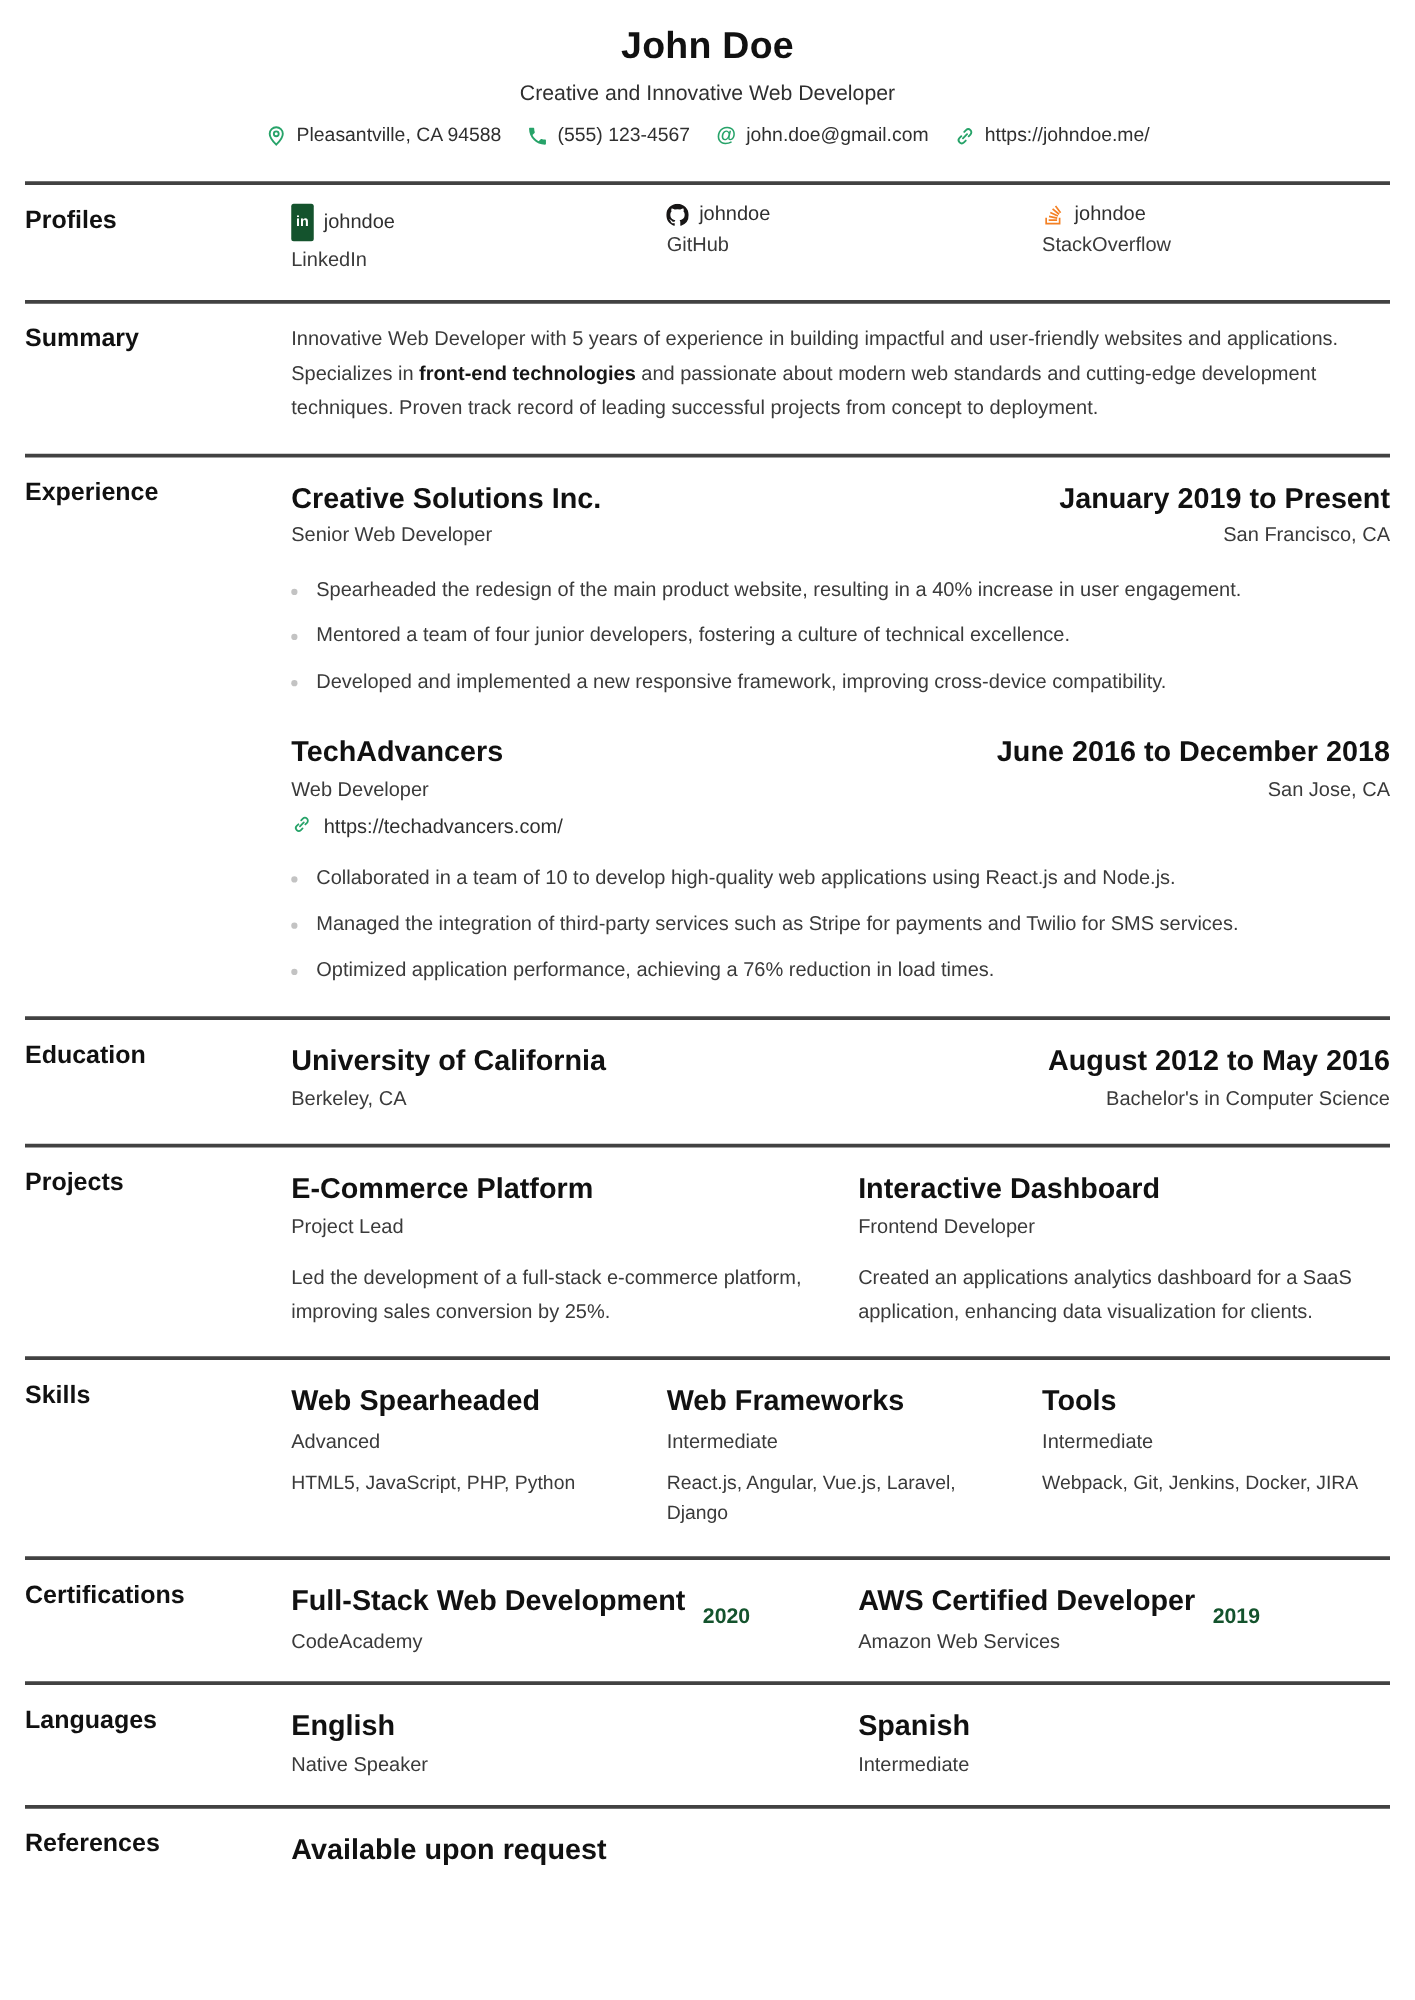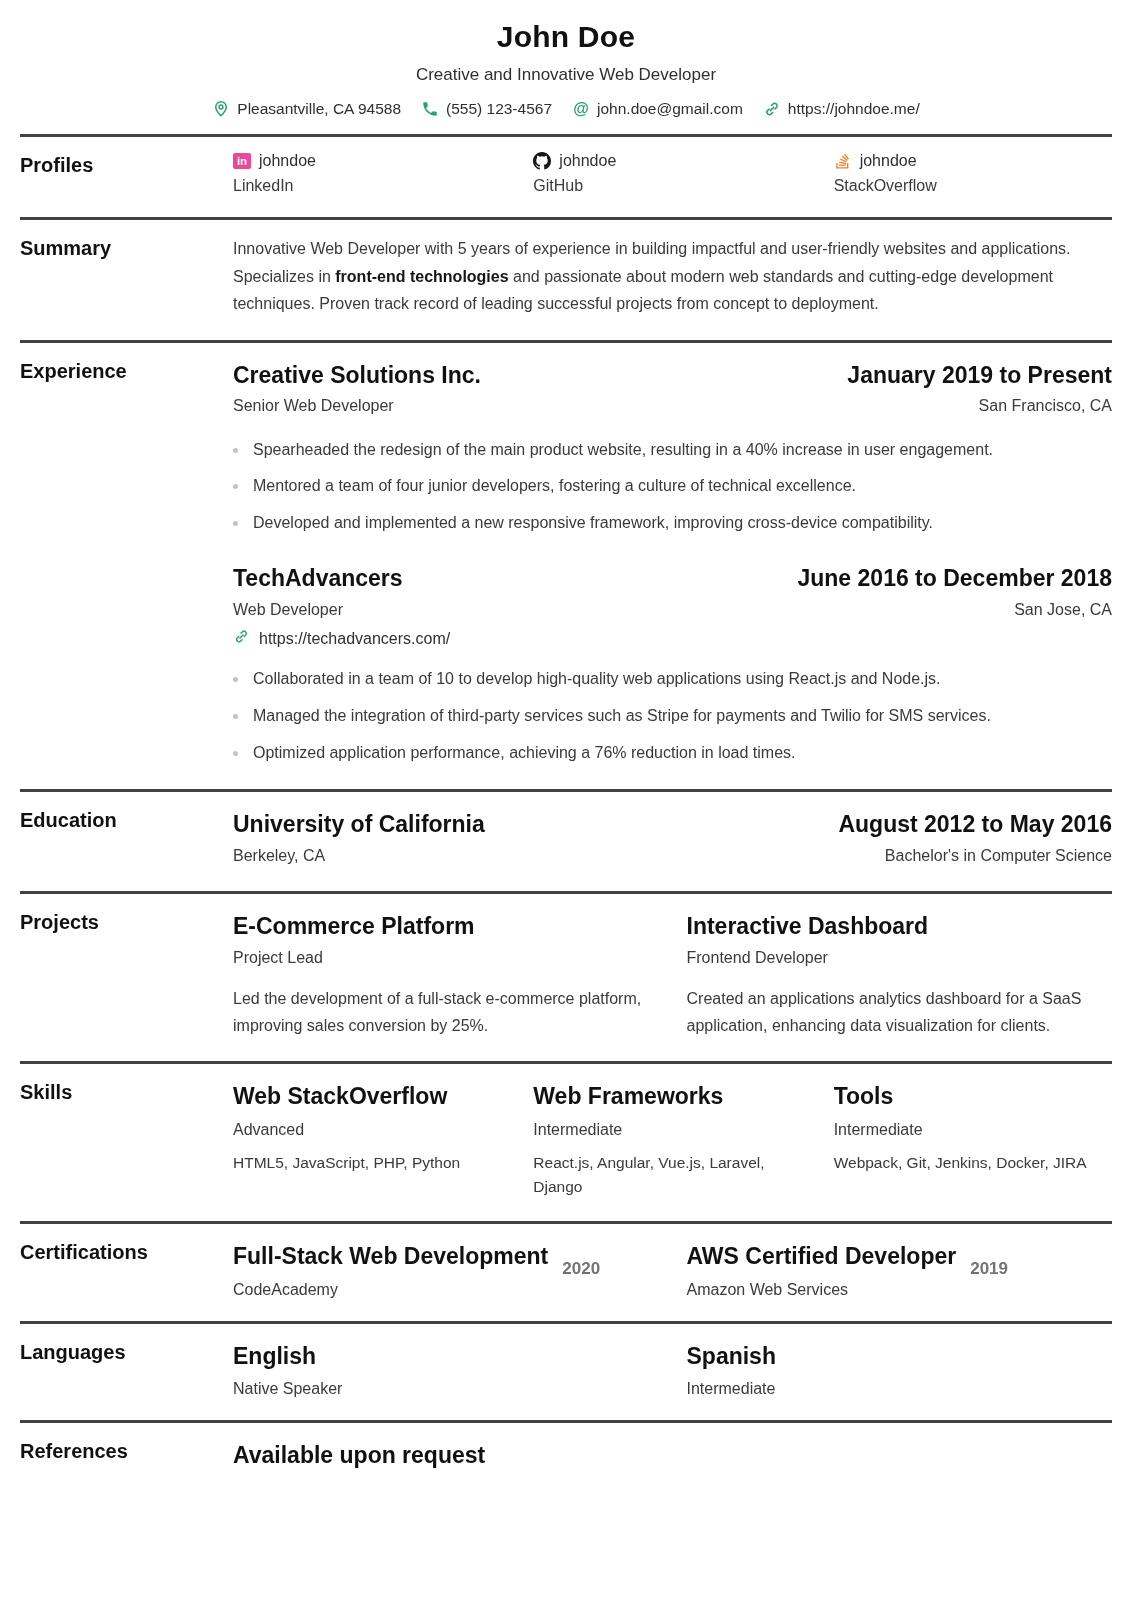--- a/index.html
+++ b/index.html
@@ -3,59 +3,59 @@
 <meta charset="utf-8">
 <style>
   * { margin:0; padding:0; box-sizing:border-box; }
   html,body { background:#ffffff; }
   body {
     width:1132px; min-height:1600px; margin:0 auto;
     font-family:"Liberation Sans","DejaVu Sans",sans-serif;
     color:#333333; padding:0 20px;
   }
   
-  .header { text-align:center; padding:20px 0 16px 0; }
+  .header { text-align:center; padding:20px 0 27px 0; }
   .name { font-size:30px; font-weight:700; color:#111; letter-spacing:.2px; }
   .headline { font-size:17px; color:#2f2f2f; margin-top:11px; }
   .contact { display:flex; justify-content:center; align-items:flex-start; gap:20px; margin-top:15px; }
   .contact-item { display:flex; align-items:center; gap:7px; font-size:15.5px; color:#2f2f2f; }
   .cicon { width:18px; height:18px; display:inline-flex; align-items:center; justify-content:center; flex-shrink:0; }
   .cicon svg { width:18px; height:18px; }
   .at-glyph { color:#27a369; font-weight:700; font-size:16px; line-height:18px; }
   
   .section { border-top:3px solid #424242; display:grid; grid-template-columns:213px 1fr; padding:15px 0 22px 0; }
   .sec-label { font-size:20px; font-weight:700; color:#111; padding-top:2px; }
   .grid3 { display:grid; grid-template-columns:repeat(3,1fr); column-gap:22px; }
   .grid2 { display:grid; grid-template-columns:repeat(2,1fr); column-gap:28px; }
   .b17 { font-size:23px; font-weight:700; color:#111; line-height:1.55; }
   .t16 { font-size:16px; color:#3a3a3a; line-height:1.65; }
   
   .p-top { display:flex; align-items:center; gap:8px; font-size:16px; color:#2f2f2f; }
-  .li-badge { width:18px; height:16px; background:#ec4899; color:#fff; border-radius:2px; font-size:11.5px; font-weight:700; display:inline-flex; align-items:center; justify-content:center; }
+  .li-badge { width:18px; height:30px; background:#14532d; color:#fff; border-radius:2px; font-size:11.5px; font-weight:700; display:inline-flex; align-items:center; justify-content:center; }
   .p-net { font-size:16px; color:#3a3a3a; margin-top:7px; }
   .picon { width:18px; height:18px; display:inline-flex; }
   .picon svg { width:18px; height:18px; }
   
   .summary-text { font-size:16px; line-height:1.72; color:#3a3a3a; }
   .summary-text strong { color:#151515; }
   
   .xp-item { margin-bottom:24px; }
   .xp-item:last-child { margin-bottom:0; }
   .xp-head { display:flex; justify-content:space-between; gap:20px; }
   .xp-right { text-align:right; white-space:nowrap; }
   .url-row { display:flex; align-items:center; gap:9px; font-size:16px; color:#2f2f2f; margin-top:5px; }
   .url-row svg { width:17px; height:17px; }
   .bullets { list-style:none; margin-top:17px; }
   .bullets li { display:flex; gap:15px; margin-bottom:10px; font-size:16px; line-height:1.68; color:#3a3a3a; }
   .bullets li:last-child { margin-bottom:0; }
   .dot { width:5px; height:5px; border-radius:50%; background:#c3c3c3; margin-top:11px; flex-shrink:0; }
   
   .mini-desc { font-size:16px; line-height:1.7; color:#3a3a3a; margin-top:14px; }
   .cert { display:flex; justify-content:flex-start; align-items:center; gap:14px; }
-  .cert .year { font-size:17px; font-weight:700; color:#737373; white-space:nowrap; }
+  .cert .year { font-size:17px; font-weight:700; color:#14532d; white-space:nowrap; }
   .sub { font-size:16px; color:#3a3a3a; margin-top:6px; }
   .kw { font-size:15.5px; color:#3a3a3a; margin-top:12px; line-height:1.55; }
 </style>
 </head>
 <body>
 
 <div class="header">
   <div class="name">John Doe</div>
   <div class="headline">Creative and Innovative Web Developer</div>
   <div class="contact">
@@ -236,21 +236,21 @@
       <div class="t16">Frontend Developer</div>
       <div class="mini-desc">Created an applications analytics dashboard for a SaaS application, enhancing data visualization for clients.</div>
     </div>
   </div>
 </div>
 
 <div class="section">
   <div class="sec-label">Skills</div>
   <div class="grid3">
     <div>
-      <div class="b17">Web StackOverflow</div>
+      <div class="b17">Web Spearheaded</div>
       <div class="sub">Advanced</div>
       <div class="kw">HTML5, JavaScript, PHP, Python</div>
     </div>
     <div>
       <div class="b17">Web Frameworks</div>
       <div class="sub">Intermediate</div>
       <div class="kw">React.js, Angular, Vue.js, Laravel, Django</div>
     </div>
     <div>
       <div class="b17">Tools</div>

